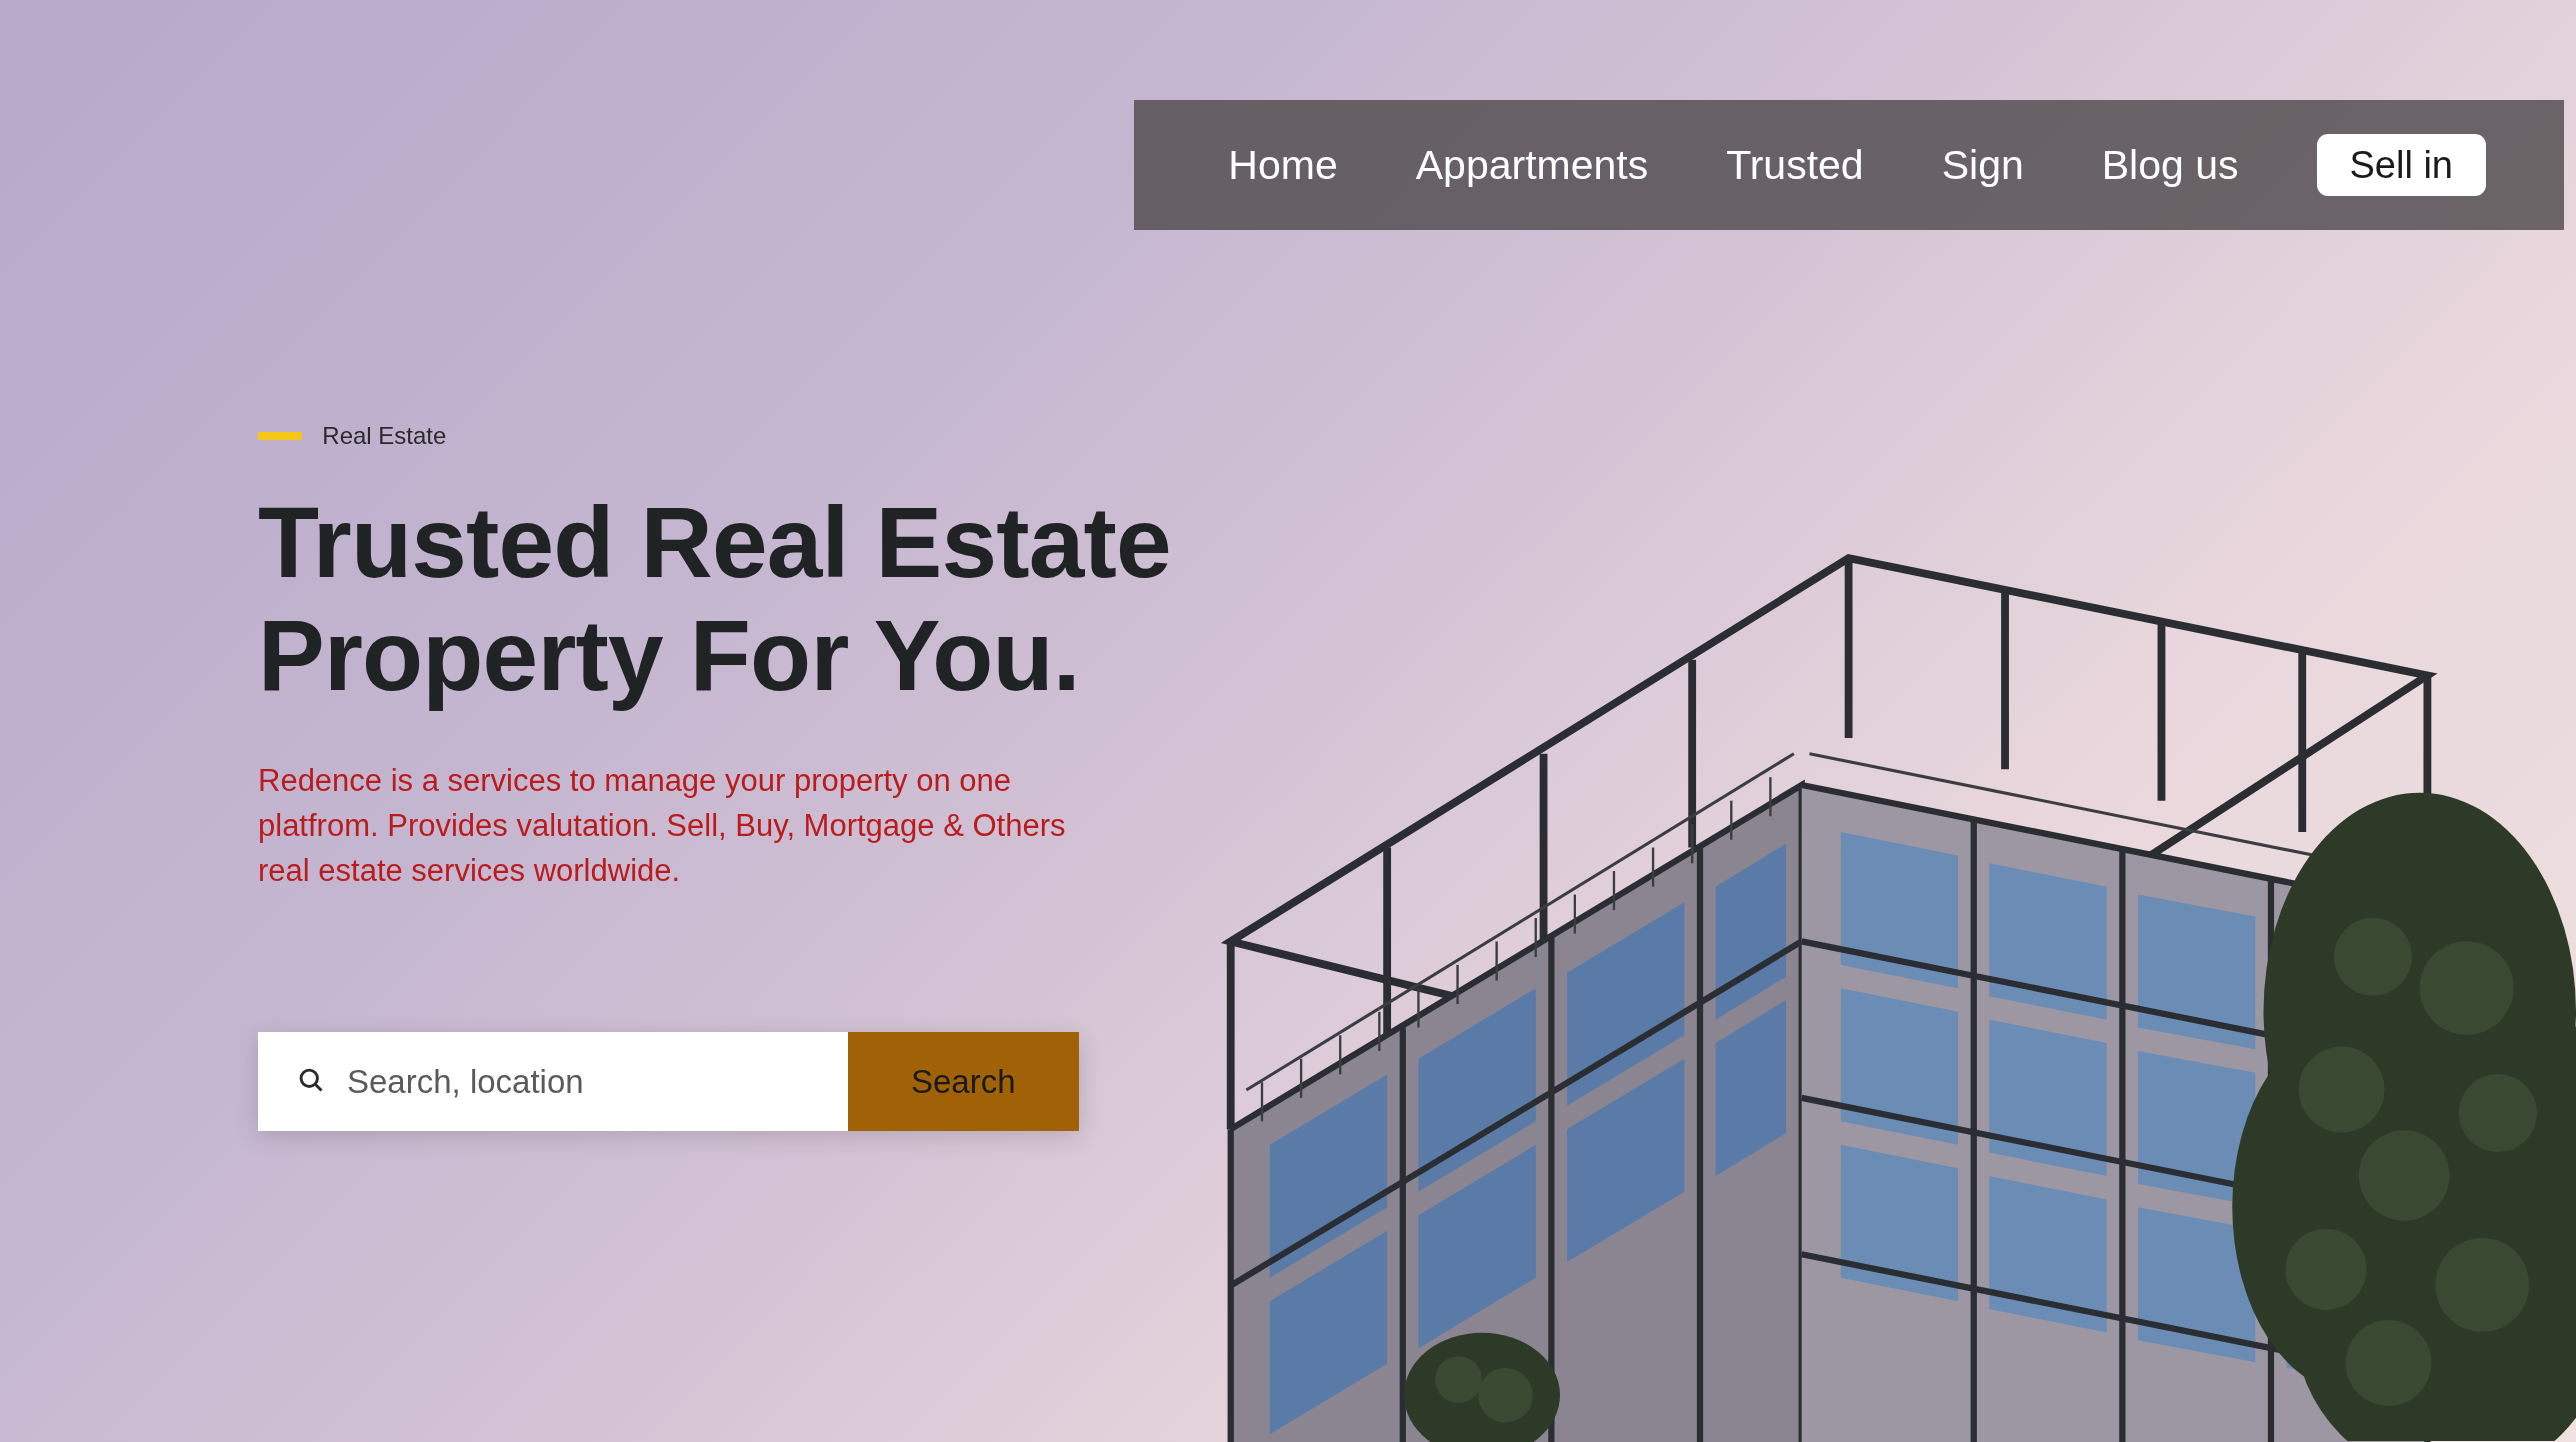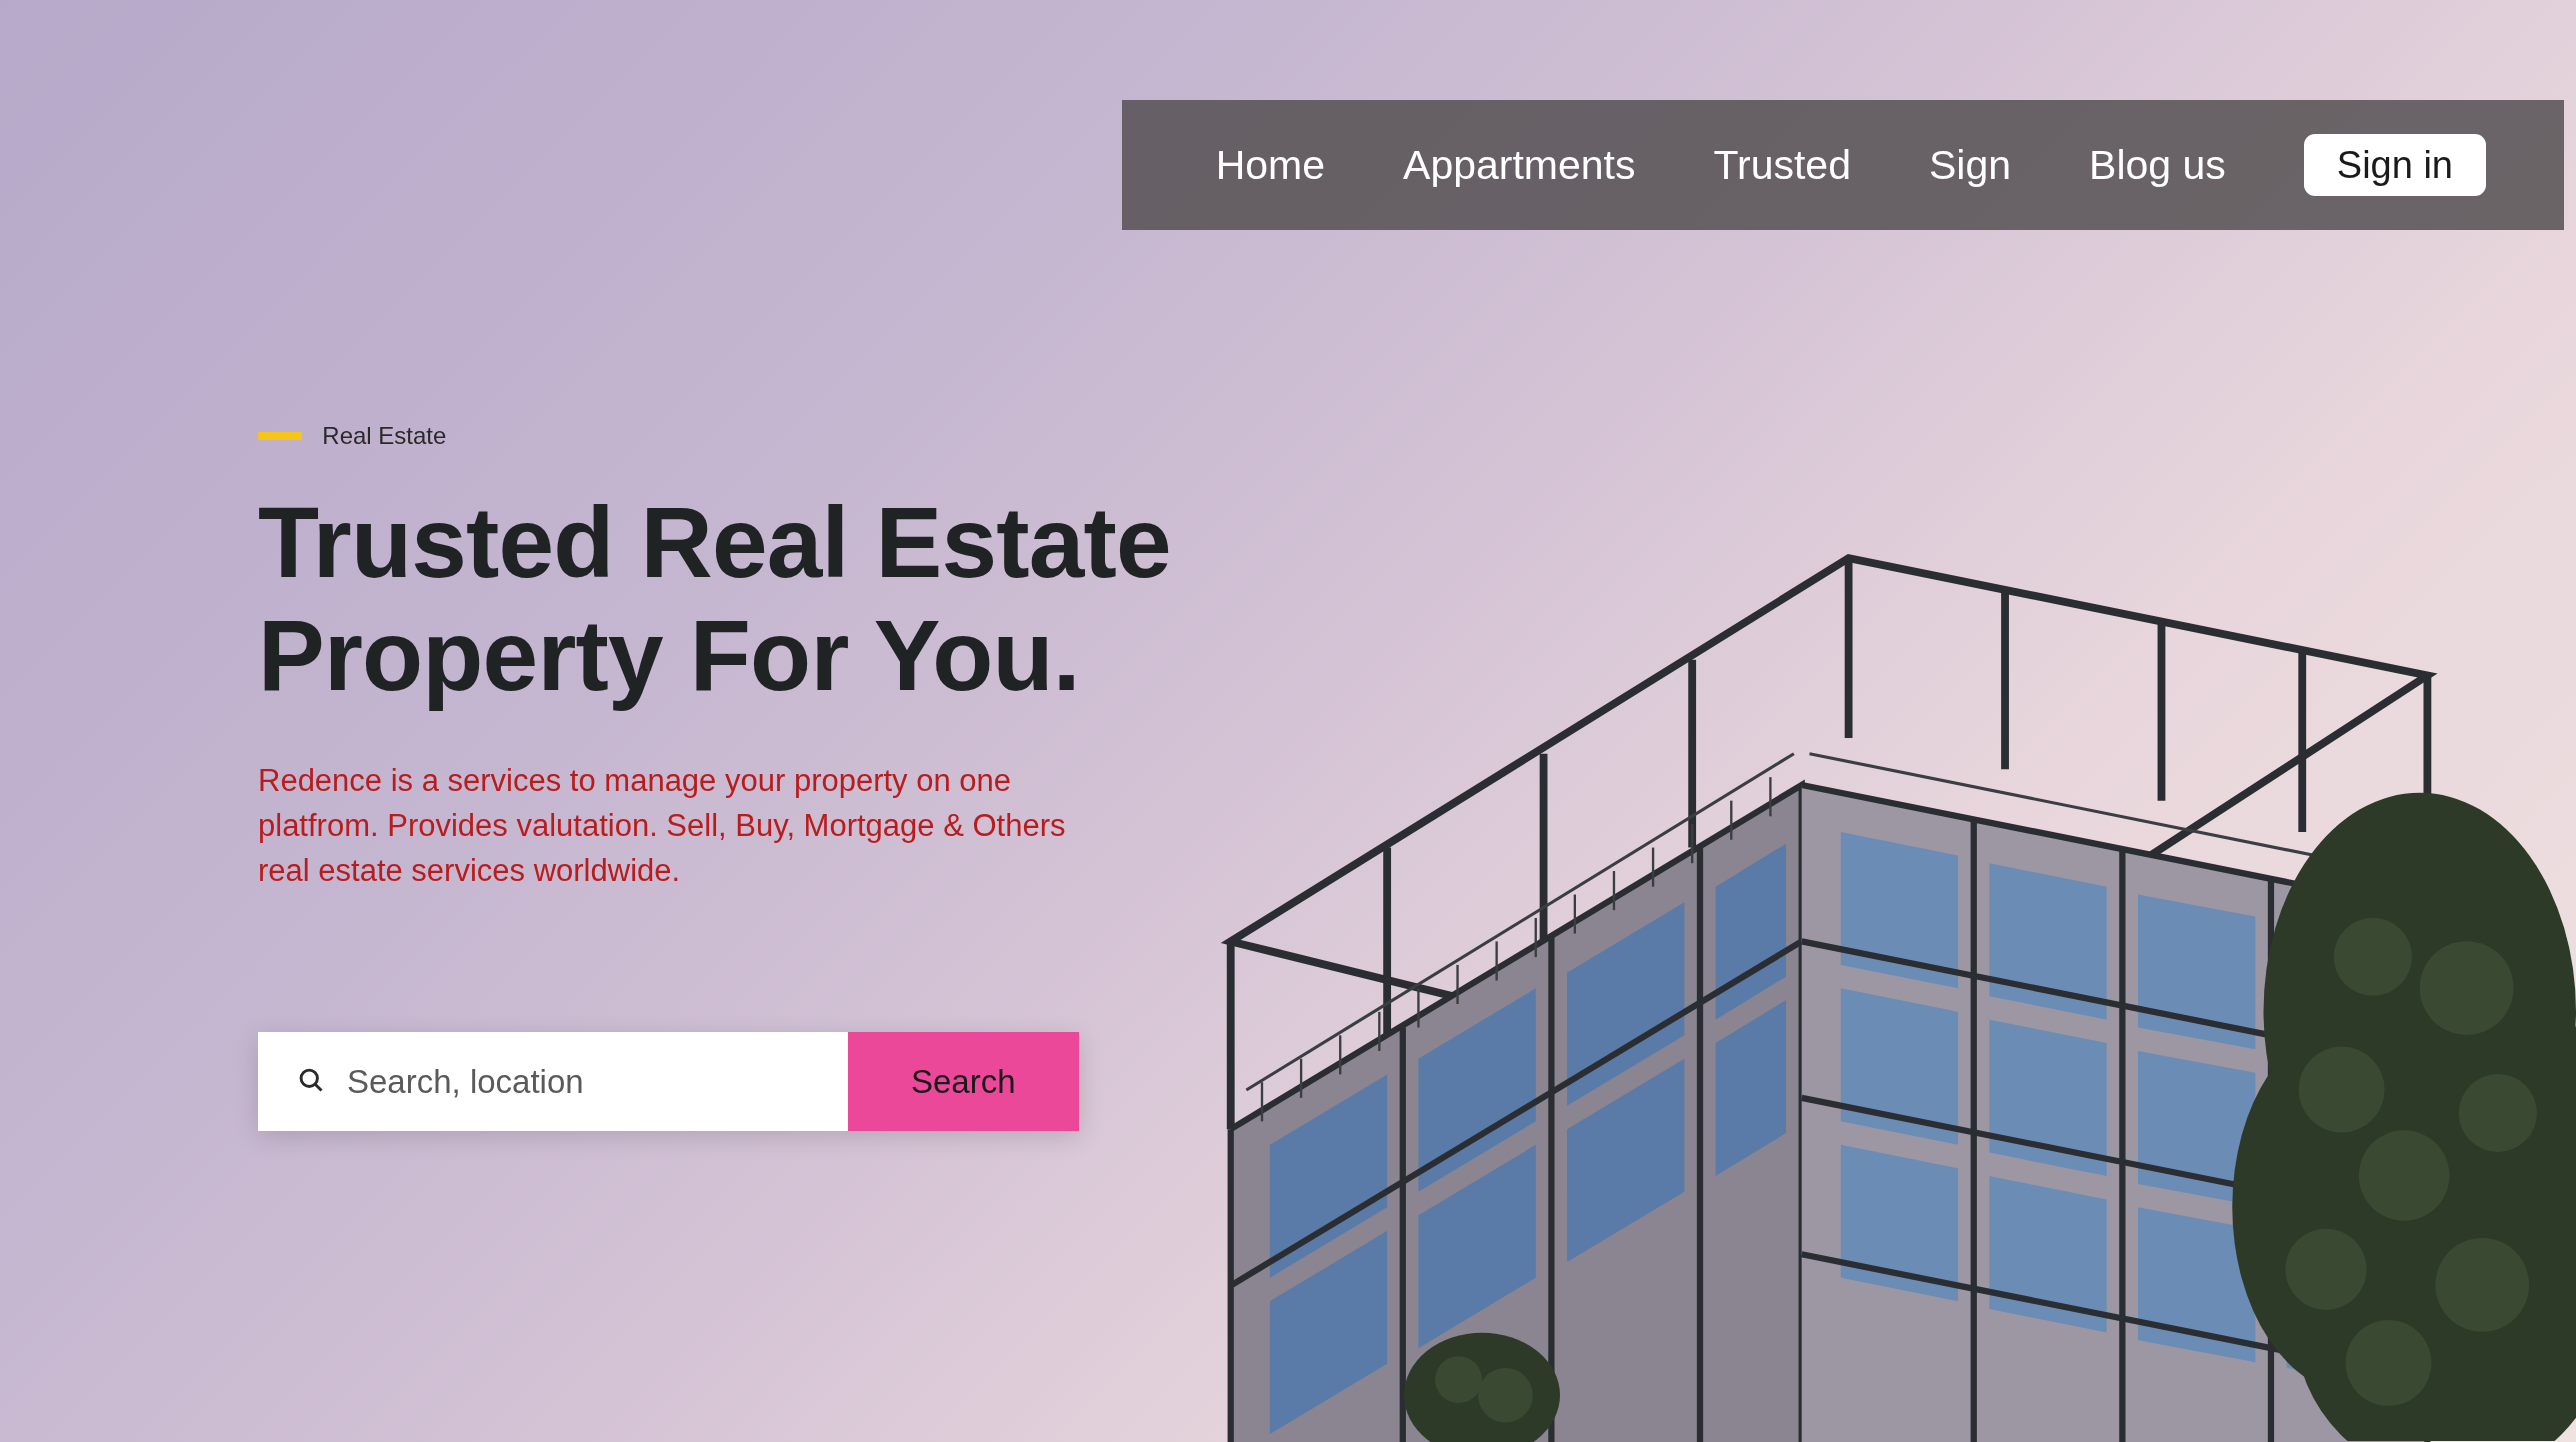--- a/index.html
+++ b/index.html
@@ -160,21 +160,21 @@
       color: #8b5cf6;
       background: transparent;
       width: 100%;
     }
     
     .search-input::placeholder {
       color: #5a5a5a;
     }
     
     .search-btn {
-      background: #ec4899;
+      background: #a16207;
       color: #1a1a1a;
       font-size: 33px;
       font-weight: 500;
       border: none;
       padding: 4px 63px;
       cursor: pointer;
     }
   </style>
 </head>
 <body>
@@ -294,21 +294,21 @@
     </g>
   </svg>
 </div>
 
 <nav class="nav">
   <a class="nav-item">Home</a>
   <a class="nav-item">Appartments</a>
   <a class="nav-item">Trusted</a>
   <a class="nav-item">Sign</a>
   <a class="nav-item">Blog us</a>
-  <button class="signin-btn">Sign in</button>
+  <button class="signin-btn">Sell in</button>
 </nav>
 
 <div class="hero">
   <div class="eyebrow">
     <div class="eyebrow-line"></div>
     <span class="eyebrow-text">Real Estate</span>
   </div>
   <h1 class="hero-title">Trusted Real Estate Property For You.</h1>
   <p class="hero-desc">Redence is a services to manage your property on one platfrom. Provides valutation. Sell, Buy, Mortgage &amp; Others real estate services worldwide.</p>
 </div>

